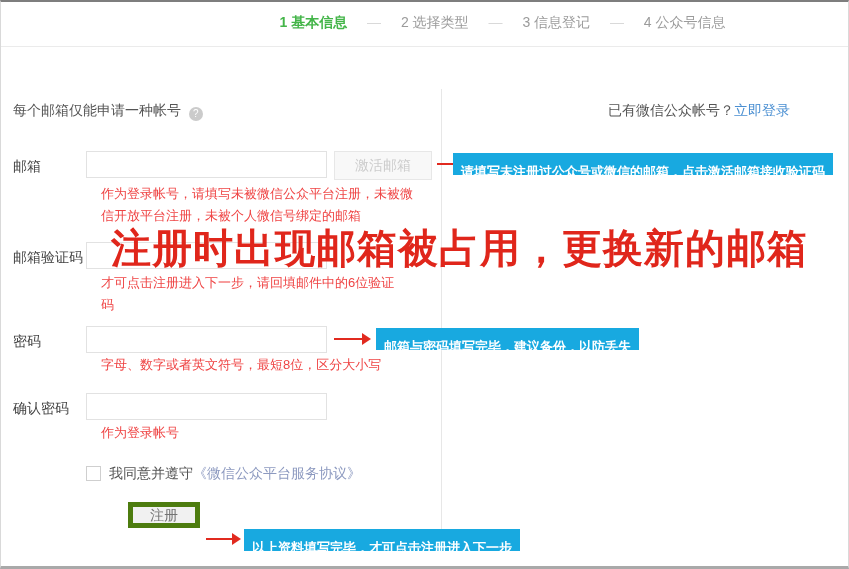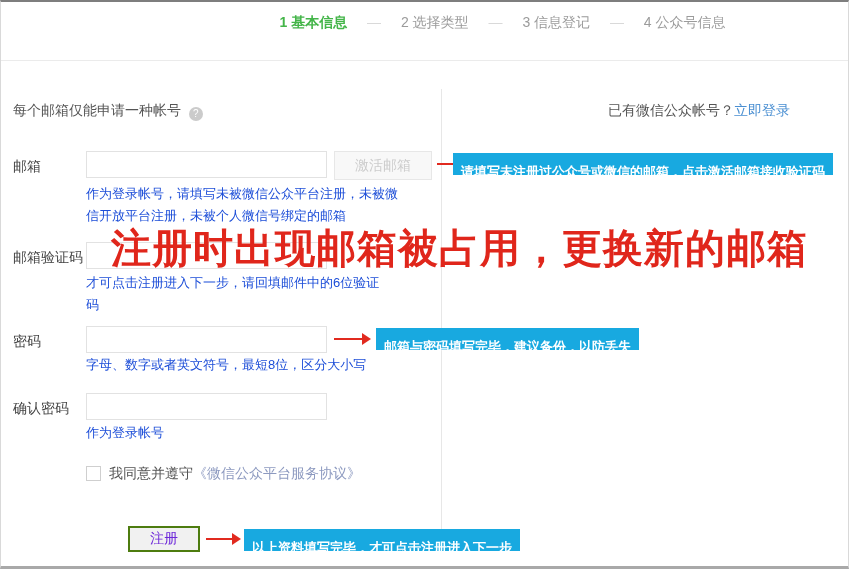--- a/index.html
+++ b/index.html
@@ -7,41 +7,41 @@
   body { font-family:"Liberation Sans","DejaVu Sans",sans-serif; }
   .page {
     position:relative; width:849px; height:569px; margin:0 auto;
     background:#fff; overflow:hidden;
     border-top:2px solid #7e7e7e;
     border-bottom:3px solid #a9a9a9;
     border-left:1px solid #d9d9d9;
     border-right:1px solid #d9d9d9;
   }
   
-  .header { position:absolute; left:0; top:0; width:100%; height:59px; border-bottom:1px solid #ebebeb;padding-left:10px; }
+  .header { position:absolute; left:0; top:0; width:100%; height:45px; border-bottom:1px solid #ebebeb;padding-left:10px; }
   .steps { position:absolute; left:78px; top:12px; width:100%; text-align:center; font-size:14px; white-space:nowrap; }
   .step { color:#9b9b9b; }
   .step.active { color:#44b549; font-weight:bold; }
   .step-sep { color:#d9d9d9; margin:0 16px; }
   
   .divider { position:absolute; left:440px; top:87px; width:1px; height:463px; background:#e7e7e7; }
   .note { position:absolute; left:12px; top:100px; font-size:14px; color:#555; }
   .help-icon { display:inline-block; width:14px; height:14px; margin-left:4px; border-radius:50%;
     background:#cbcbcb; color:#fff; font-size:10px; line-height:14px; text-align:center;
     vertical-align:-2px; cursor:pointer; }
   .login-line { position:absolute; right:58px; top:100px; font-size:14px; color:#555; }
   .login-link { color:#4a8fd2; text-decoration:none; cursor:pointer; }
   .field-label { position:absolute; left:12px; font-size:14px; color:#454545; }
   .text-input { position:absolute; left:85px; width:241px; height:27px; border:1px solid #e2e2e2;
     background:#fff; font-size:13px; padding:0 6px; outline:none; }
-  .hint { position:absolute; left:85px; font-size:13px; color:#1d4ed8; line-height:22px; }
+  .hint { position:absolute; left:100px; font-size:13px; color:#ef4444; line-height:22px; }
   .activate-btn { position:absolute; left:333px; top:149px; width:98px; height:29px;
     background:#f8f8f8; border:1px solid #e7e7e7; color:#ccc; font-size:14px; cursor:default; }
-  .register-btn { position:absolute; left:127px; top:524px; width:72px; height:26px;
-    background:#f1f1f1; border:2px solid #4d7c0f; color:#6d28d9; font-size:14px; cursor:default; }
+  .register-btn { position:absolute; left:127px; top:500px; width:72px; height:26px;
+    background:#f1f1f1; border:5px solid #4d7c0f; color:#737373; font-size:14px; cursor:default; }
   .checkbox { position:absolute; left:85px; top:464px; width:15px; height:15px;
     border:1px solid #cfcfcf; background:#fff; cursor:pointer; }
   .agree-label { position:absolute; left:108px; top:463px; font-size:14px; color:#555; }
   .agree-link { color:#8d9ac0; cursor:pointer; }
   
   .callout { position:absolute; background:#18a9e0; color:#fff; font-size:13px; font-weight:bold;
     line-height:22px; height:22px; padding:8px 8px; white-space:nowrap; }
   .red-arrow { position:absolute; height:2px; background:#e12a1f; }
   .red-arrow::after { content:""; position:absolute; right:-9px; top:-5px; width:0; height:0;
     border-left:9px solid #e12a1f; border-top:6px solid transparent; border-bottom:6px solid transparent; }

